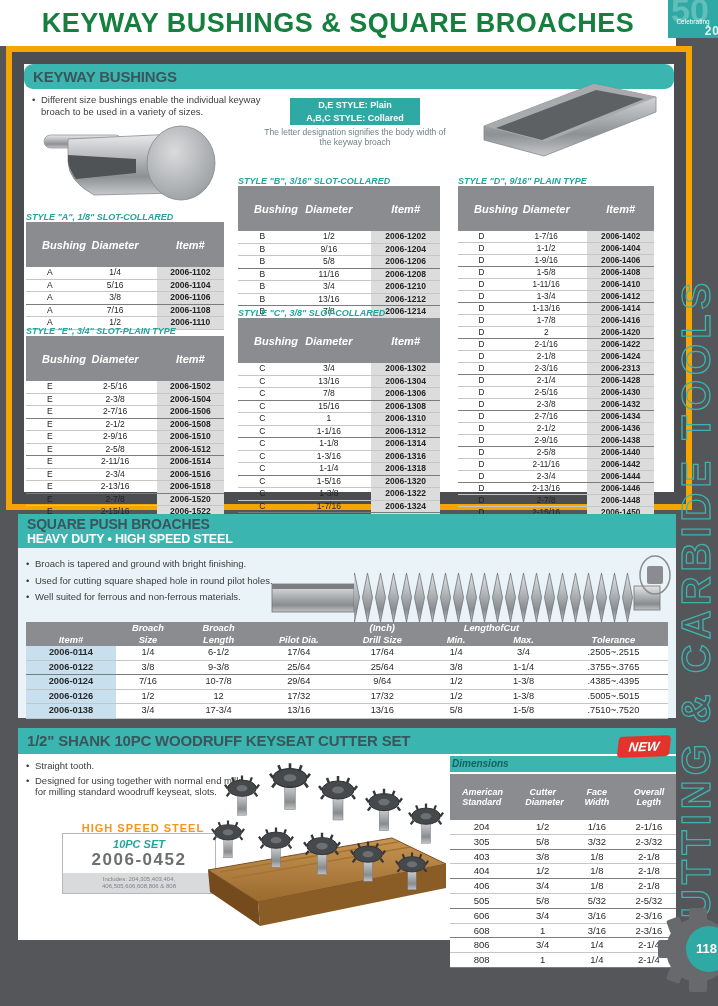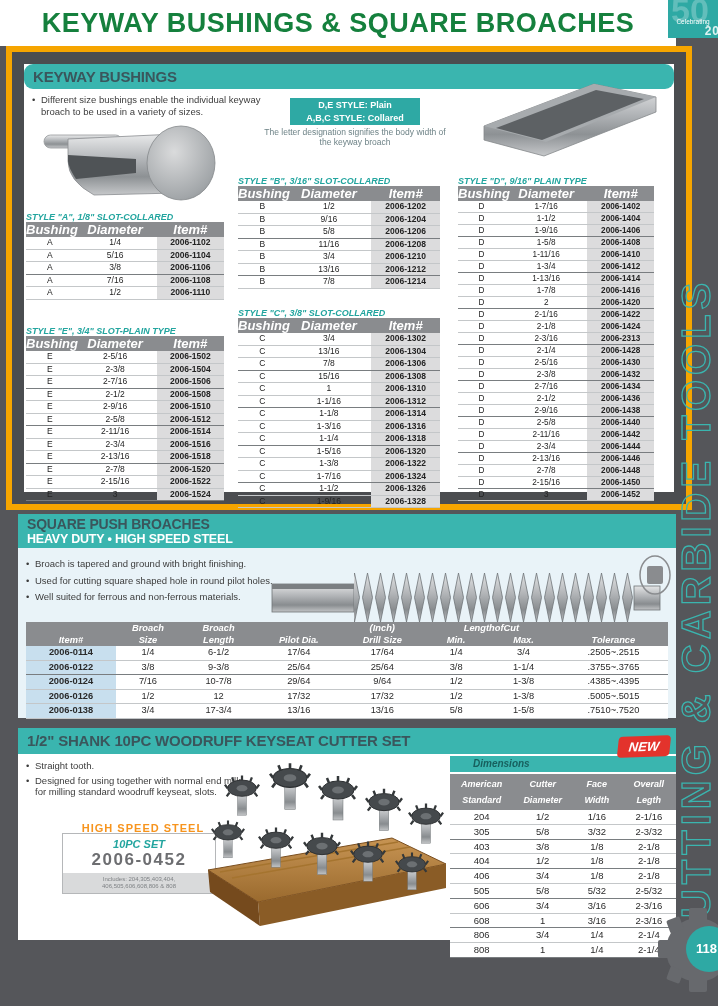--- a/index.html
+++ b/index.html
@@ -26,22 +26,22 @@
   .kw-bullet{position:absolute;left:8px;top:30px;width:250px;}
   .photo1{position:absolute;left:12px;top:55px;width:190px;height:88px;}
   .photo2{position:absolute;left:452px;top:12px;width:188px;height:86px;}
   .callout{position:absolute;left:266px;top:34px;width:130px;height:26px;background:#2ea9a4;
       text-align:center;font-size:9px;font-weight:bold;color:#fff;line-height:13px;padding-top:1px;}
   .callout-caption{position:absolute;left:240px;top:64px;width:182px;text-align:center;
       font-size:8.5px;line-height:9.5px;color:#6e8387;}
   .kw-tbl-title{position:absolute;font-size:9px;font-weight:bold;font-style:italic;color:#23a59f;white-space:nowrap;}
   table{border-collapse:collapse;table-layout:fixed;}
   .kw-table{position:absolute;}
-  .kw-table th{background:#8a8c8f;color:#fff;font-style:italic;font-weight:bold;font-size:13px;
-      height:13px;padding:0;white-space:pre-line;}
+  .kw-table th{background:#8a8c8f;color:#fff;font-style:italic;font-weight:bold;font-size:11px;
+      height:13px;padding:16px;white-space:pre-line;}
   .kw-table td{font-size:8.5px;text-align:center;height:11.5px;line-height:11.5px;padding:0;
       border-bottom:1px solid #c4c7c9;color:#232323;}
   .kw-table td:last-child{background:#dcdcdd;font-weight:bold;}
   .kw-table tbody tr:nth-child(3n) td{border-bottom:1px solid #797d80;}
   .kw-table col.c1{width:24%;} .kw-table col.c2{width:42%;} .kw-table col.c3{width:34%;}
   .t-a{left:2px;top:148px;} .tbl-a{left:2px;top:158px;width:198px;}
   .t-e{left:2px;top:262px;} .tbl-e{left:2px;top:272px;width:198px;}
   .t-b{left:214px;top:112px;} .tbl-b{left:214px;top:122px;width:202px;}
   .t-c{left:214px;top:244px;} .tbl-c{left:214px;top:254px;width:202px;}
   .t-d{left:434px;top:112px;} .tbl-d{left:434px;top:122px;width:196px;}
@@ -68,27 +68,27 @@
   .wd-bullets .bullet{margin-bottom:3px;}
   .hss{position:absolute;left:40px;top:94px;width:170px;text-align:center;color:#f7941d;
       font-weight:bold;font-size:11px;letter-spacing:1px;}
   .set-box{position:absolute;left:44px;top:105px;width:152px;border:1px solid #b5b7b9;background:#fff;text-align:center;}
   .set-label{font-size:11px;font-weight:bold;font-style:italic;color:#23a59f;padding-top:4px;}
   .set-item{font-size:17px;font-weight:bold;color:#6d6e71;letter-spacing:1.5px;}
   .set-includes{background:#d9dadb;color:#7f8285;font-size:6px;line-height:7px;padding:3px 2px;
       white-space:pre-line;margin-top:3px;}
   .wd-photo{position:absolute;left:162px;top:24px;width:280px;height:184px;}
   .dim-strip{position:absolute;left:432px;top:28px;width:226px;height:16px;background:#3ab5af;
-      font-size:10px;font-weight:bold;font-style:italic;color:#17605e;line-height:16px;padding-left:23px;box-sizing:border-box;}
+      font-size:10px;font-weight:bold;font-style:italic;color:#17605e;line-height:16px;padding-left:2px;box-sizing:border-box;}
   .new-badge{position:absolute;left:600px;top:8px;width:52px;height:21px;background:#e3332c;border-radius:4px;
       transform:skewX(-8deg) rotate(-2deg);color:#fff;font-weight:bold;font-style:italic;font-size:13px;
       text-align:center;line-height:21px;}
   .wd-table{position:absolute;left:432px;top:46px;width:226px;background:#fff;}
   .wd-table th{background:#8a8c8f;color:#fff;font-style:italic;font-weight:bold;font-size:9px;
-      line-height:16px;height:22px;padding:2px;white-space:pre-line;}
+      line-height:10px;height:22px;padding:12px;white-space:pre-line;}
   .wd-table td{font-size:9.5px;text-align:center;height:13.8px;line-height:13.8px;padding:0;
       border-bottom:1px solid #c4c7c9;}
   .wd-table tbody tr:nth-child(2n) td{border-bottom:1px solid #797d80;}
   
   .side-text{position:absolute;right:-2px;top:50px;height:902px;width:46px;writing-mode:vertical-rl;
       transform:rotate(180deg);font-size:40px;font-weight:bold;letter-spacing:5px;color:#3ab5af;overflow:hidden;}
   @supports (-webkit-text-stroke: 1px black){
     .side-text{color:transparent;-webkit-text-stroke:1.3px #3ab5af;}
   }
   .gear{position:absolute;left:636px;top:892px;}

